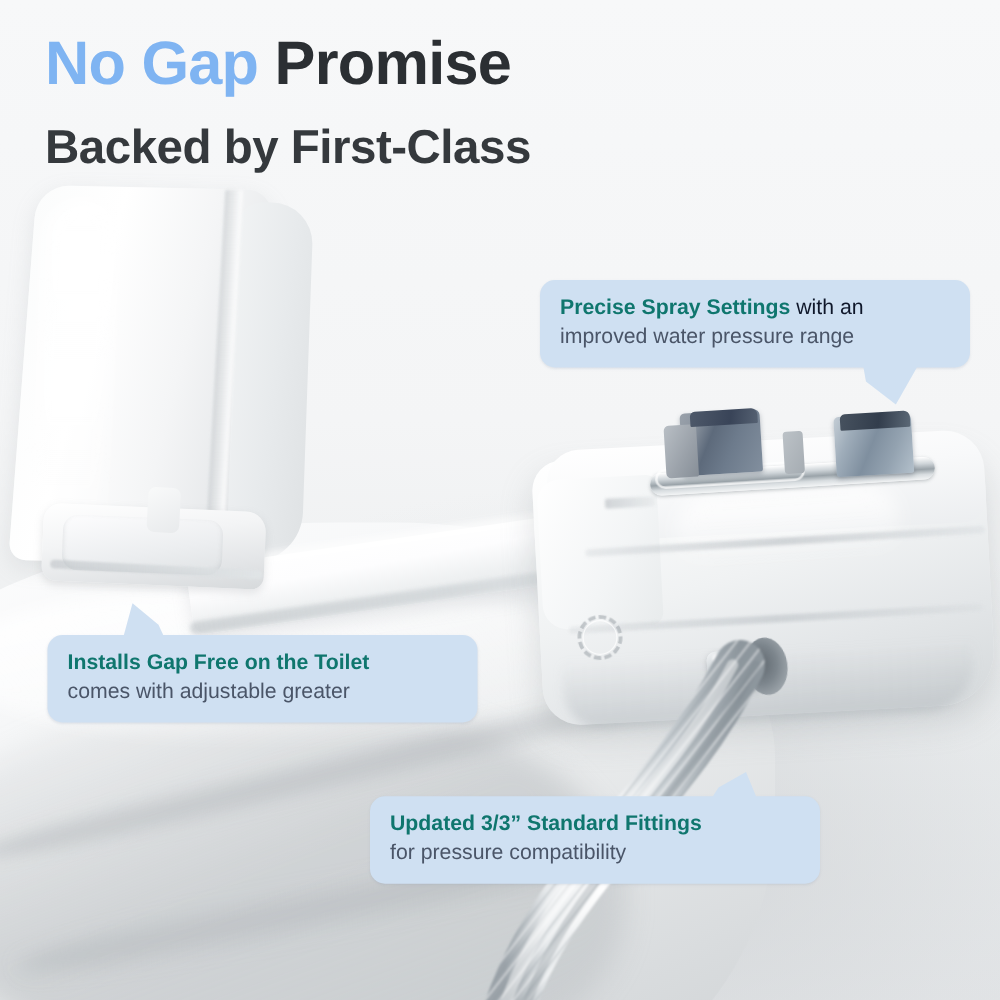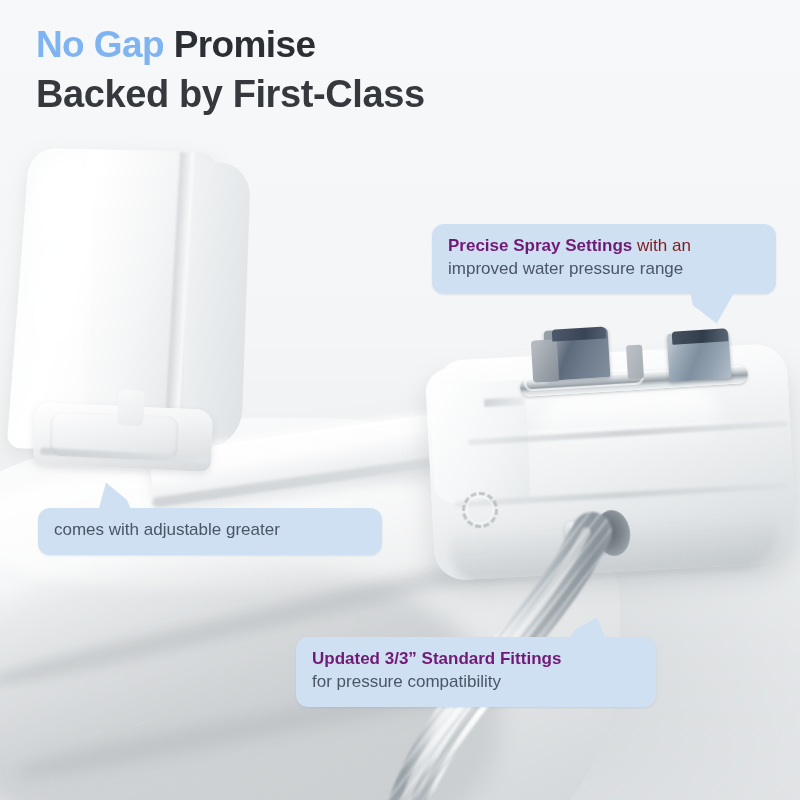--- a/index.html
+++ b/index.html
@@ -244,41 +244,41 @@
   .hose {
     position:absolute; left:300px; top:540px; width:300px; height:270px;
   }
   .hose svg { position:absolute; left:0; top:0; overflow:visible; }
 
   
   .headline {
     position:absolute; left:36px; top:26px; width:560px; z-index:6;
   }
   .h1 {
-    font-size:37px; line-height:1.05; font-weight:700; letter-spacing:-.6px;
+    font-size:49px; line-height:1.05; font-weight:700; letter-spacing:-.6px;
     color:#2b2f33; white-space:nowrap;
   }
   .h1 .accent { color:#7fb4f2; }
   .h2 {
-    margin-top:8px; font-size:38px; line-height:1.14; font-weight:600;
+    margin-top:20px; font-size:38px; line-height:1.14; font-weight:600;
     letter-spacing:-.4px; color:#35393d;
   }
   .h2 span { display:block; }
 
   
   .bubble {
     position:absolute; z-index:8;
     background:#cfe0f2;
     border-radius:12px;
     padding:11px 16px 13px 16px;
     box-shadow:0 1px 2px rgba(120,140,165,.18);
   }
   .bubble .line1 { font-size:17px; line-height:1.34; color:#2e3f5c; }
-  .bubble .line1 b { font-weight:700; color:#701a75; }
-  .bubble .line1 .reg { font-weight:400; color:#7f1d1d; }
+  .bubble .line1 b { font-weight:700; color:#0f766e; }
+  .bubble .line1 .reg { font-weight:400; color:#0f172a; }
   .bubble .line2 { font-size:17px; line-height:1.34; font-weight:400; color:#4a5568; }
 
   
   #bubble-spray { left:432px; top:224px; width:344px; }
   #bubble-spray .tail-round {
     position:absolute; left:258px; top:calc(100% - 4px);
     width:46px; height:34px;
     background:#cfe0f2;
     clip-path:polygon(0 0, 100% 0, 58% 100%, 6% 46%);
   }
@@ -391,20 +391,21 @@
     </div>
   </div>
 
   <div class="bubble" id="bubble-spray">
     <div class="line1"><b>Precise Spray Settings</b><span class="reg"> with an</span></div>
     <div class="line2">improved water pressure range</div>
     <span class="tail-round"></span>
   </div>
 
   <div class="bubble" id="bubble-install">
+    <div class="line1"><b>Installs Gap Free on the Toilet</b><span class="reg"></span></div>
     <div class="line2">comes with adjustable greater</div>
     <span class="tail-up"></span>
   </div>
 
   <div class="bubble" id="bubble-fittings">
     <div class="line1"><b>Updated 3/3” Standard Fittings</b><span class="reg"></span></div>
     <div class="line2">for pressure compatibility</div>
     <span class="tail-up"></span>
   </div>
 

